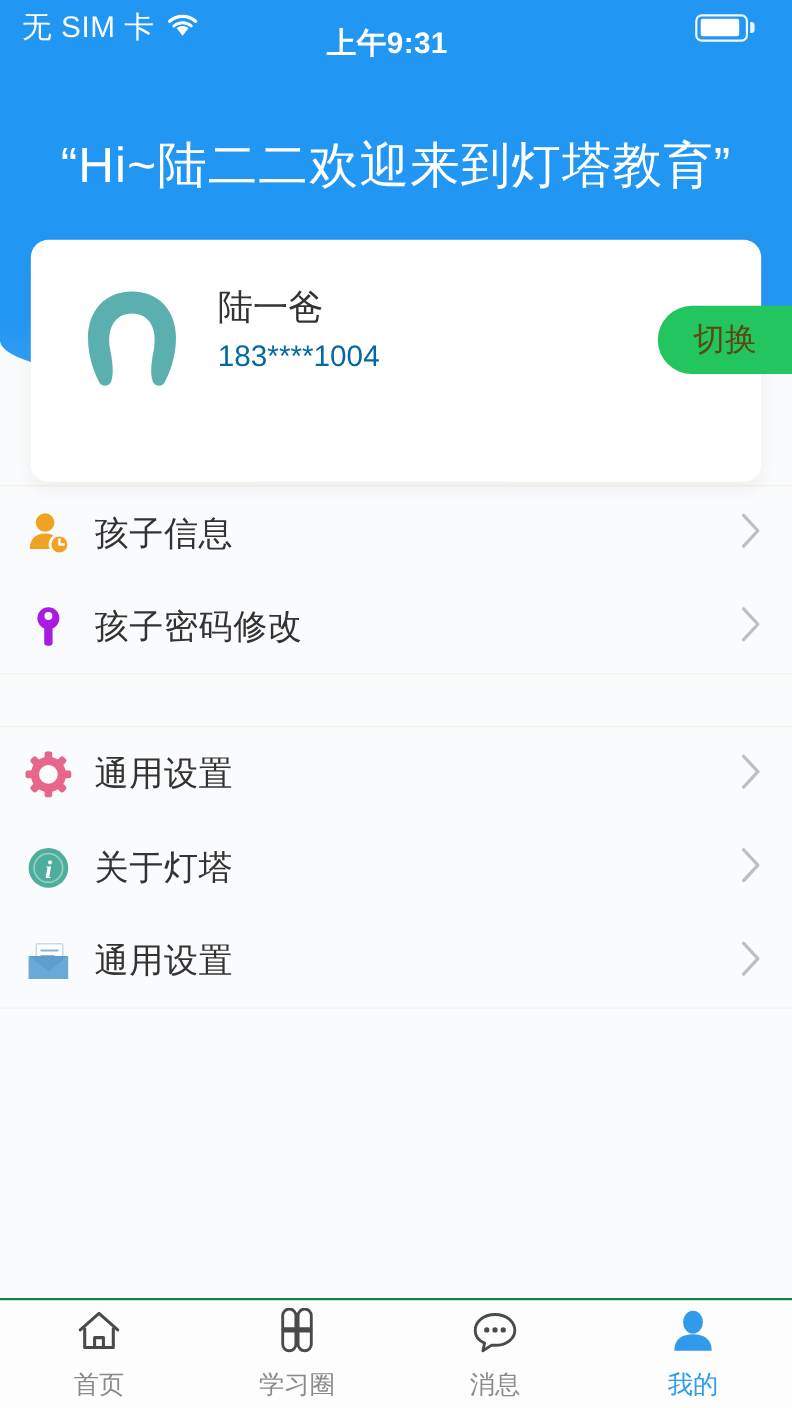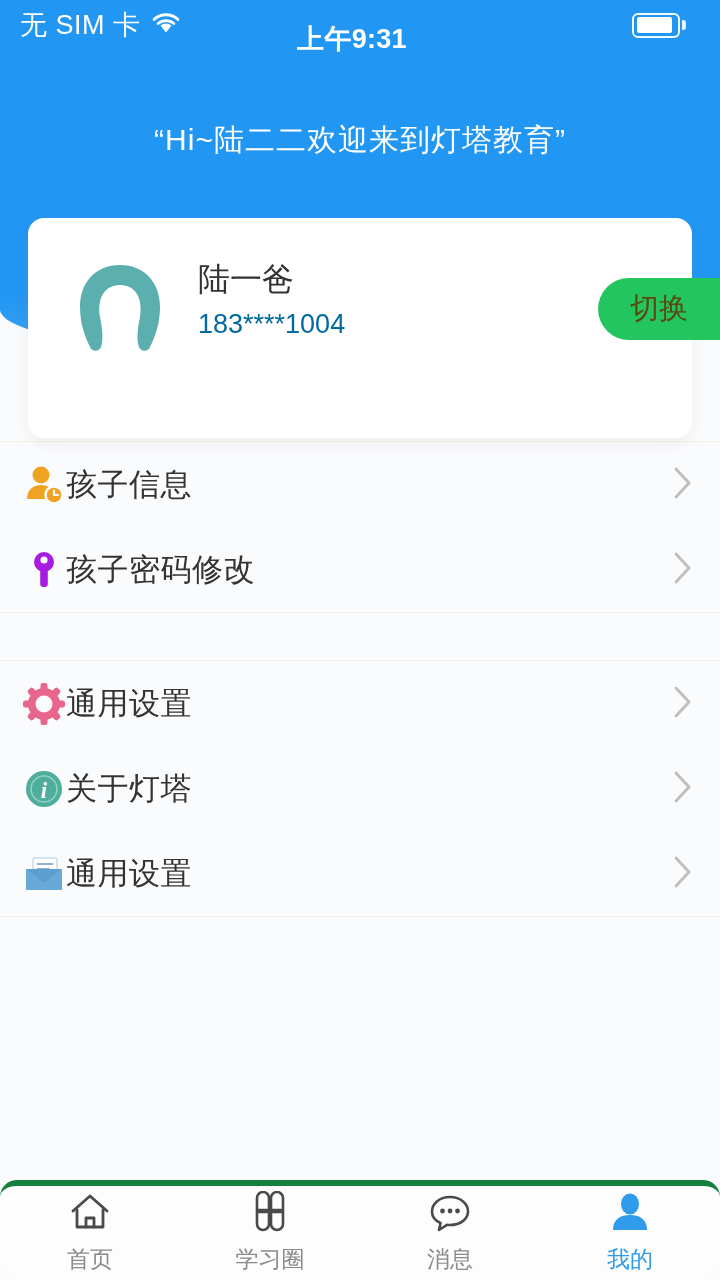--- a/index.html
+++ b/index.html
@@ -43,21 +43,21 @@
   }
   .batt-fill { width:92%; height:100%; background:#fff; border-radius:2px; }
   .batt-cap {
     width:4px; height:10px; background:rgba(255,255,255,.9);
     border-radius:0 3px 3px 0; margin-left:2px;
   }
 
   
   .greeting {
     position:absolute; top:120px; left:0; width:720px;
-    text-align:center; color:#fff; font-size:30px;
+    text-align:center; color:#fff; font-size:45px;
     letter-spacing:1px; z-index:5;
   }
 
   
   .profile-card {
     position:absolute; top:218px; left:28px;
     width:664px; height:220px;
     background:#fff; border-radius:16px;
     box-shadow:0 6px 14px rgba(150,140,100,.10);
     z-index:5;
@@ -92,30 +92,30 @@
   .menu-row {
     position:relative; height:85px;
     display:flex; align-items:center;
     cursor:pointer;
   }
   .menu-icon {
     width:44px; margin-left:22px;
     display:flex; align-items:center; justify-content:center;
   }
   .menu-label {
-    font-size:31px; color:#333;
+    margin-left:20px; font-size:31px; color:#333;
     letter-spacing:.5px;
   }
   .chevron { position:absolute; right:26px; top:50%; transform:translateY(-50%); }
 
   
   .bottom-nav {
     position:absolute; bottom:0; left:0; width:720px; height:100px;
-    background:#FDFDFD; border-top:6px solid #15803d;
-    display:flex; z-index:8;border-radius:17px;
+    background:#FDFDFD; border-top:2px solid #15803d;
+    display:flex; z-index:8;
   }
   .nav-item {
     flex:1; display:flex; flex-direction:column;
     align-items:center; justify-content:center; gap:7px;
     cursor:pointer;
   }
   .nav-label { font-size:23px; color:#8A8A8A; }
   .nav-item.active .nav-label { color:#2F9BEA; }
 </style>
 </head>

